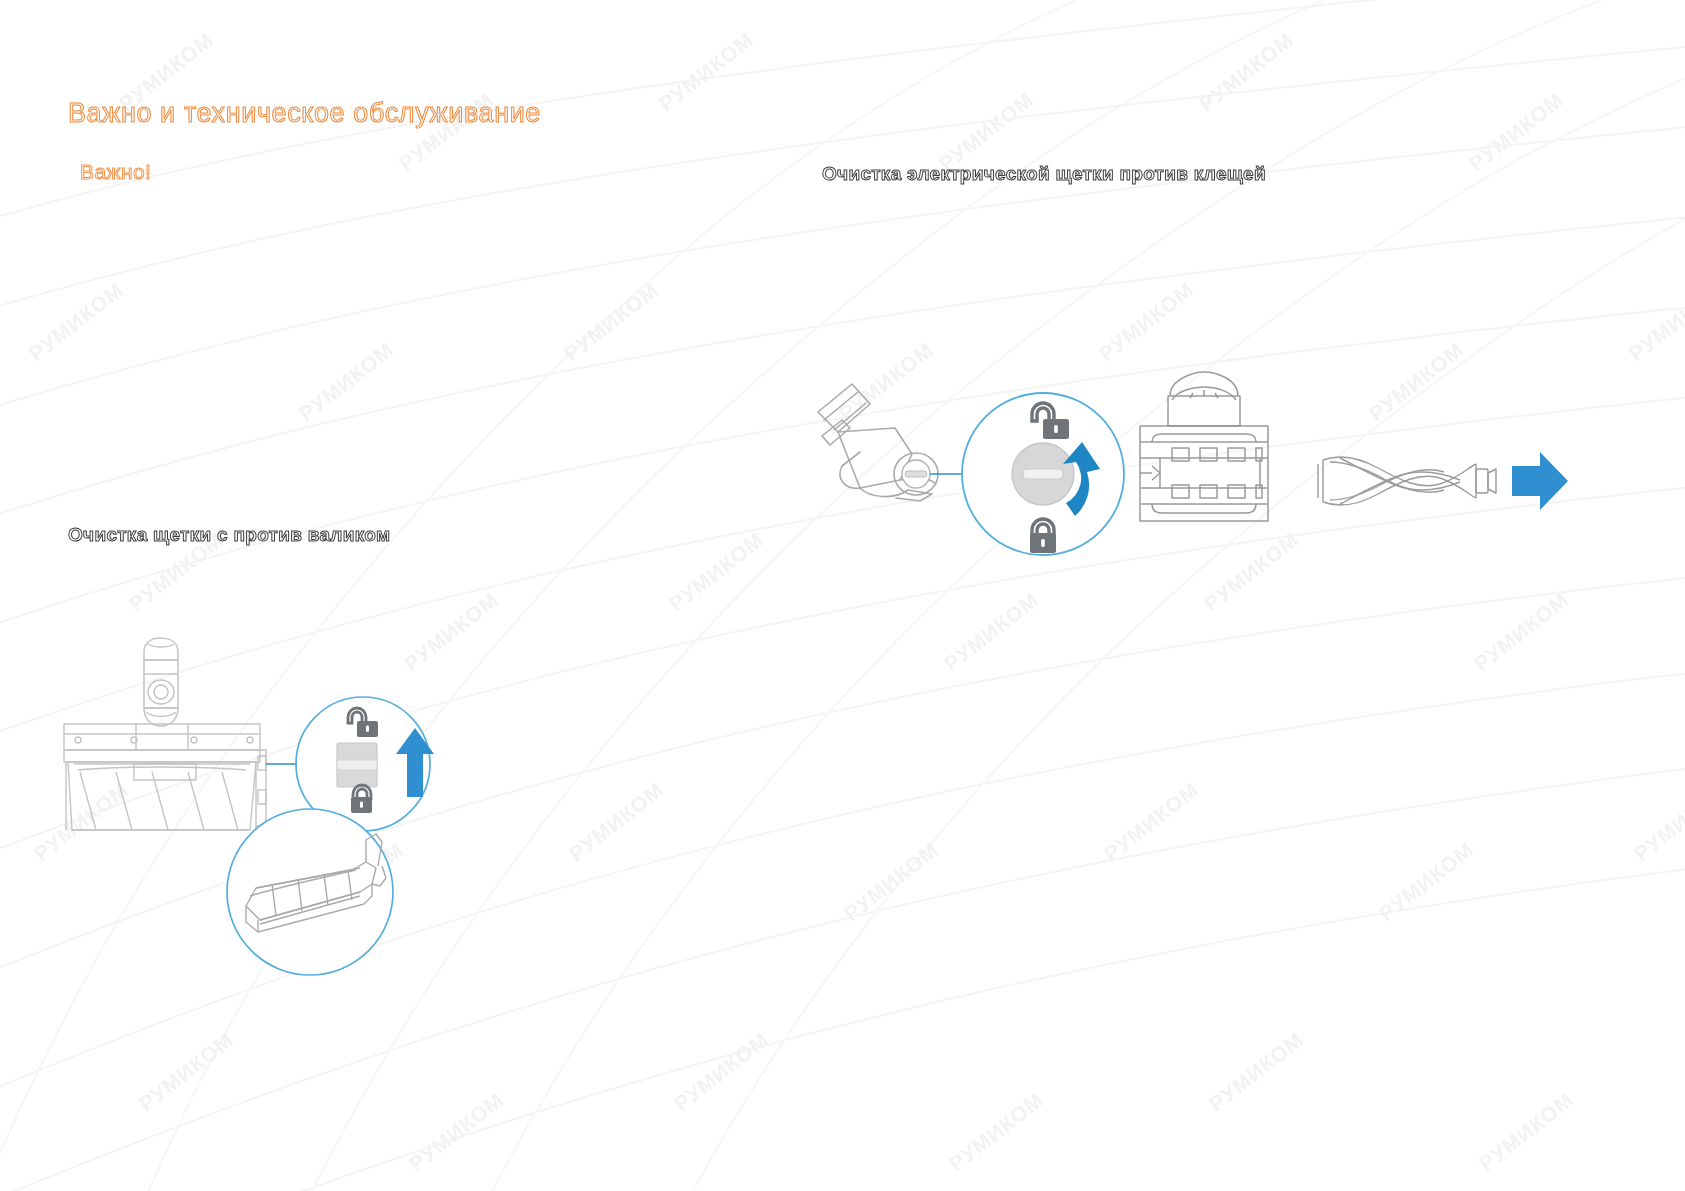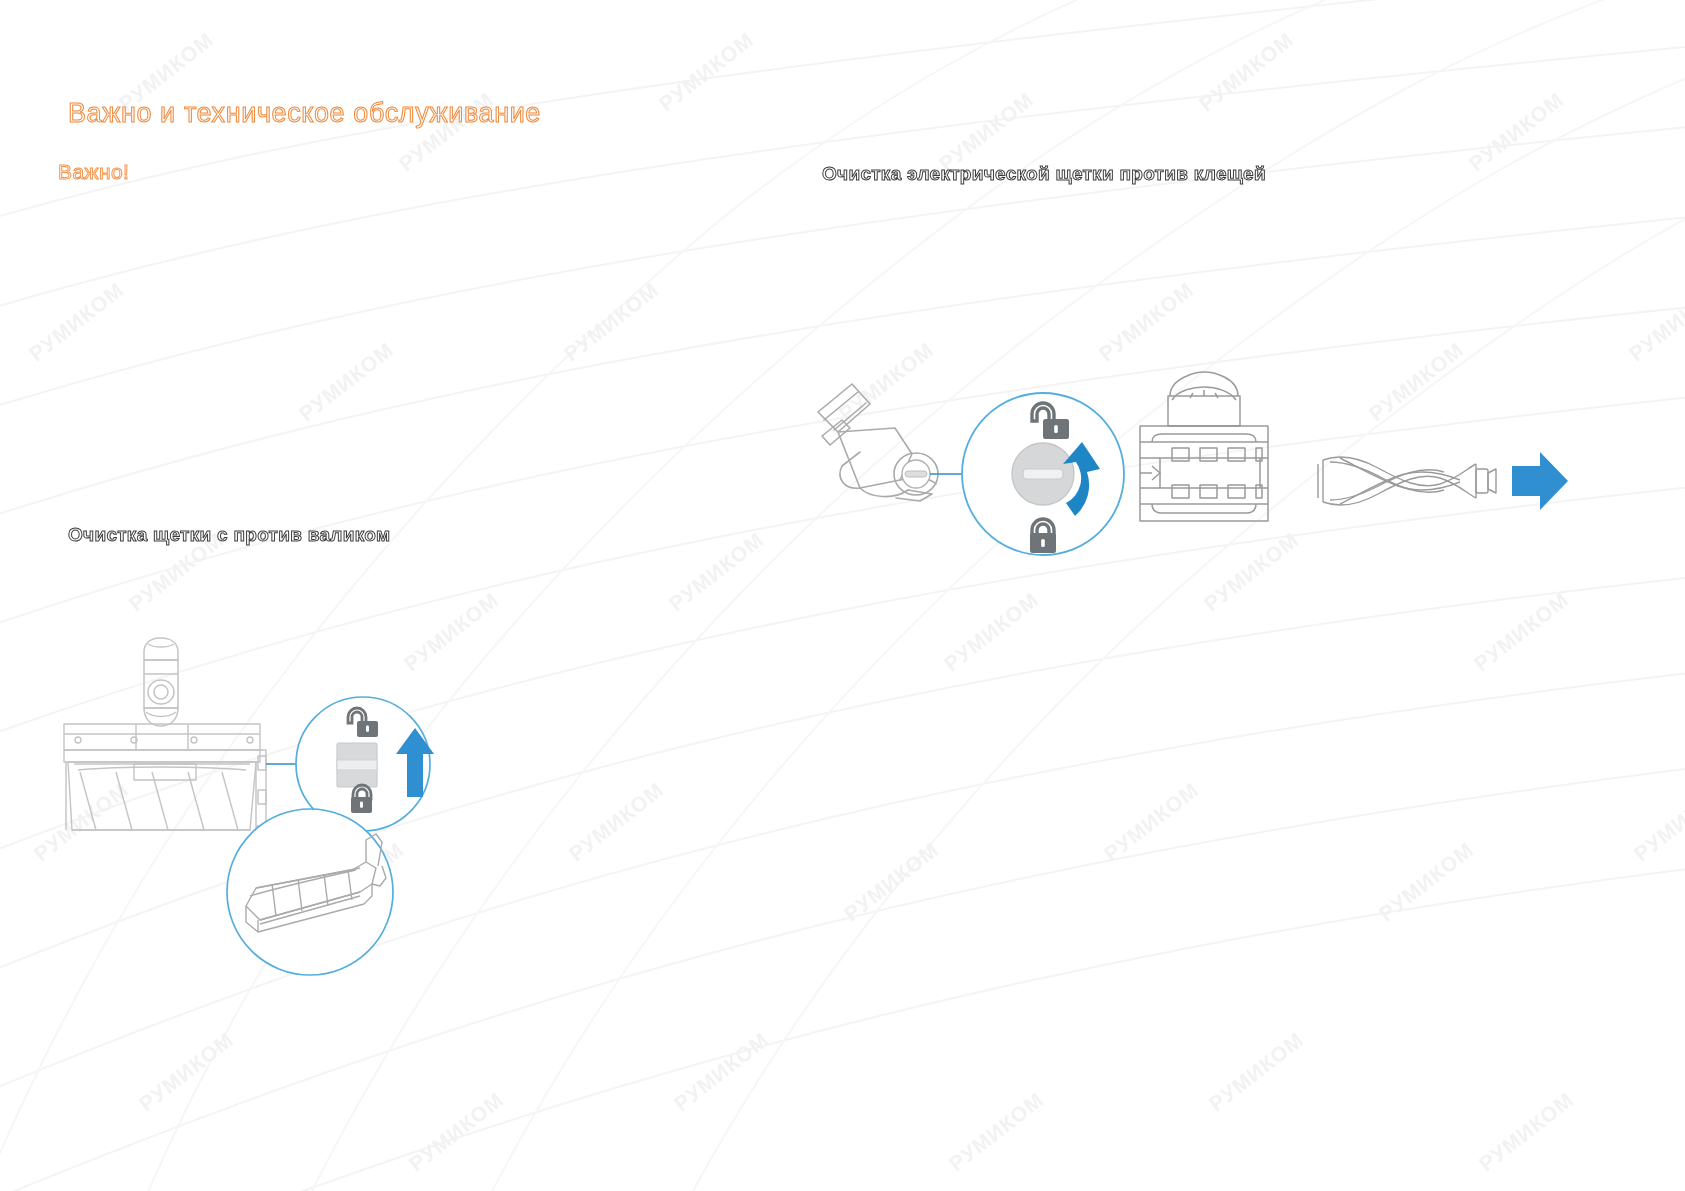--- a/index.html
+++ b/index.html
@@ -54,21 +54,21 @@
     left: 68px;
     top: 98px;
     font-size: 27px;
     font-weight: 400;
     letter-spacing: 0.6px;
     color: #ffffff;
     -webkit-text-stroke: 1px #f08a3c;
     text-shadow: 0 0 0 #f08a3c;
   }
   .h-important {
-    left: 58px;
+    left: 80px;
     top: 160px;
     font-size: 21px;
     font-weight: 400;
     letter-spacing: 0.4px;
     color: #ffffff;
     -webkit-text-stroke: 1px #f3944c;
   }
   .h-sub {
     font-size: 19px;
     font-weight: 700;

